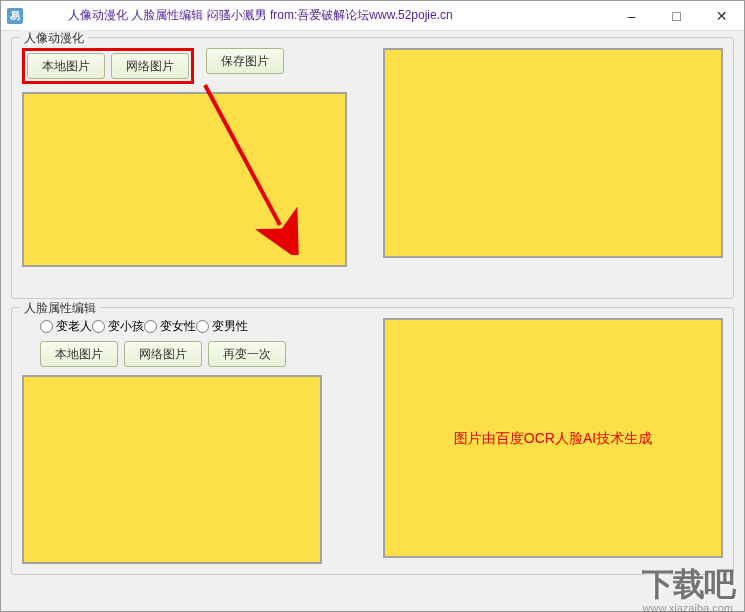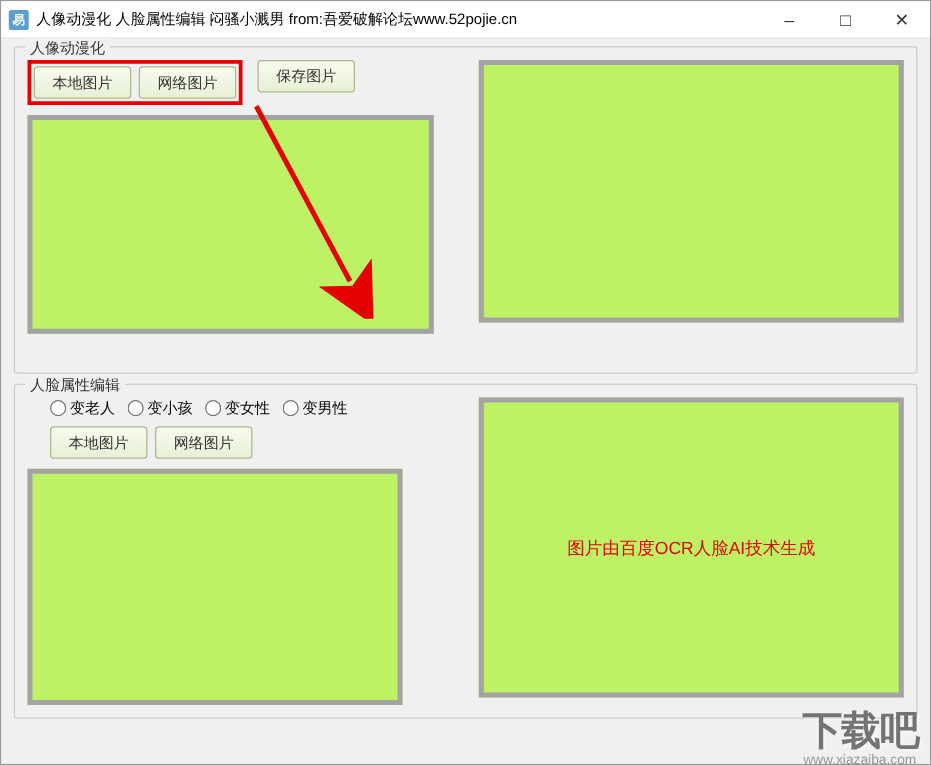--- a/index.html
+++ b/index.html
@@ -1,33 +1,33 @@
 <!DOCTYPE html>
 <html><head>
 <meta charset="utf-8">
 <style>
 * { box-sizing: border-box; margin: 0; padding: 0; }
 body { font-family: "Microsoft YaHei", SimSun, Arial, sans-serif; font-size: 12px; background: #fff; width: 745px; height: 612px; overflow: hidden; position: relative; }
 .window { width: 745px; height: 612px; border: 1px solid #999; background: #f0f0f0; display: flex; flex-direction: column; }
 .titlebar { height: 30px; background: #fff; display: flex; align-items: center; padding-left: 6px; border-bottom: 1px solid #ddd; }
 .titlebar-icon { width: 16px; height: 16px; background: #5a9fd4; border-radius: 2px; margin-right: 6px; display: flex; align-items: center; justify-content: center; color: #fff; font-size: 10px; font-weight: bold; }
-.titlebar-text { flex: 1; font-size: 12px; color: #000000; white-space: nowrap; overflow: hidden; }
+.titlebar-text { flex: 1; font-size: 12px; color: #4c1d95; white-space: nowrap; overflow: hidden; margin-left: 39px; }
 .win-controls { display: flex; height: 100%; }
 .win-btn { width: 45px; height: 100%; display: flex; align-items: center; justify-content: center; font-size: 14px; color: #333; cursor: pointer; }
 .client { flex: 1; padding: 6px 10px 10px 10px; background: #f0f0f0; }
 .groupbox { border: 1px solid #ccc; border-radius: 3px; padding: 10px 10px 10px 10px; margin-bottom: 8px; position: relative; background: #f0f0f0; }
 .groupbox-title { position: absolute; top: -8px; left: 8px; background: #f0f0f0; padding: 0 4px; font-size: 12px; color: #333; }
 .btn-wrap { display: flex; gap: 6px; margin-bottom: 8px; }
 .btn { height: 26px; padding: 0 14px; border: 1px solid #a9b98c; border-radius: 3px; background: linear-gradient(#f7fbed, #e8f0d6); font-size: 12px; color: #333; cursor: pointer; display: flex; align-items: center; justify-content: center; }
 .highlight-box { border: 3px solid #e60000; padding: 2px; display: inline-flex; gap: 6px; margin-right: 6px; }
-.panel-box { border: 4px solid #a3a3a3; background: #bef264; }
+.panel-box { border: 2px solid #a3a3a3; background: #fde047; }
 .left-col { display: flex; flex-direction: column; }
 .g1-left-panel { width: 325px; height: 175px; }
 .g1-right-panel { width: 340px; height: 210px; margin-left: auto; }
-.radio-row { display: flex; gap: 10px; align-items: center; margin-bottom: 6px; font-size: 12px; }
+.radio-row { display: flex; gap: 0; align-items: center; margin-bottom: 6px; font-size: 12px; }
 .radio-row label { display: flex; align-items: center; gap: 3px; cursor: pointer; }
 .g2-left-panel { width: 300px; height: 193px; }
 .g2-right-panel { width: 340px; height: 240px; margin-left: auto; display: flex; flex-direction: column; align-items: center; justify-content: center; color: #e60000; font-size: 14px; line-height: 1.5; text-align: center; }
 .arrow-svg { position: absolute; top: 75px; left: 195px; pointer-events: none; }
 .watermark { position: absolute; bottom: 5px; right: 10px; font-size: 32px; font-weight: bold; color: rgba(30,30,30,0.6); pointer-events: none; text-shadow: 2px 2px 3px rgba(255,255,255,0.5); letter-spacing: -1px; }
 .wm-sub { position: absolute; bottom: -2px; right: 12px; font-size: 11px; color: rgba(80,80,80,0.55); pointer-events: none; }
 .g1 { height: 262px; }
 .g2 { height: 268px; }
 .g1-inner, .g2-inner { display: flex; gap: 10px; height: 100%; }
 </style>
@@ -82,20 +82,21 @@
                 <span>变女性</span>
               </label>
             <label>
                 <input type="radio" name="face" style="">
                 <span>变男性</span>
               </label>
           </div>
           <div class="btn-wrap" style="padding-left:18px;">
             <button class="btn">本地图片</button>
             <button class="btn">网络图片</button>
+            <button class="btn">再变一次</button>
           </div>
           <div class="panel-box g2-left-panel"></div>
         </div>
         <div class="panel-box g2-right-panel">
           <div>图片由百度OCR人脸AI技术生成</div>
         </div>
       </div>
     </div>
 
   </div>

